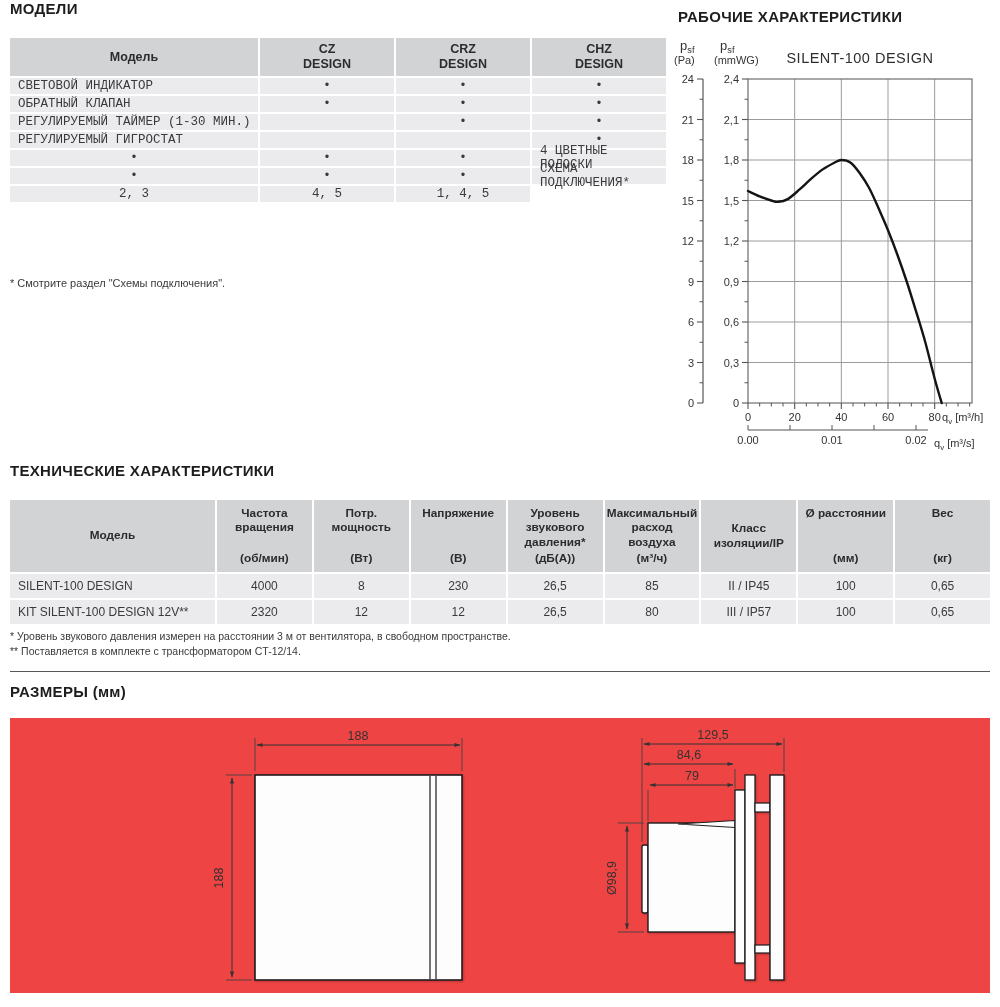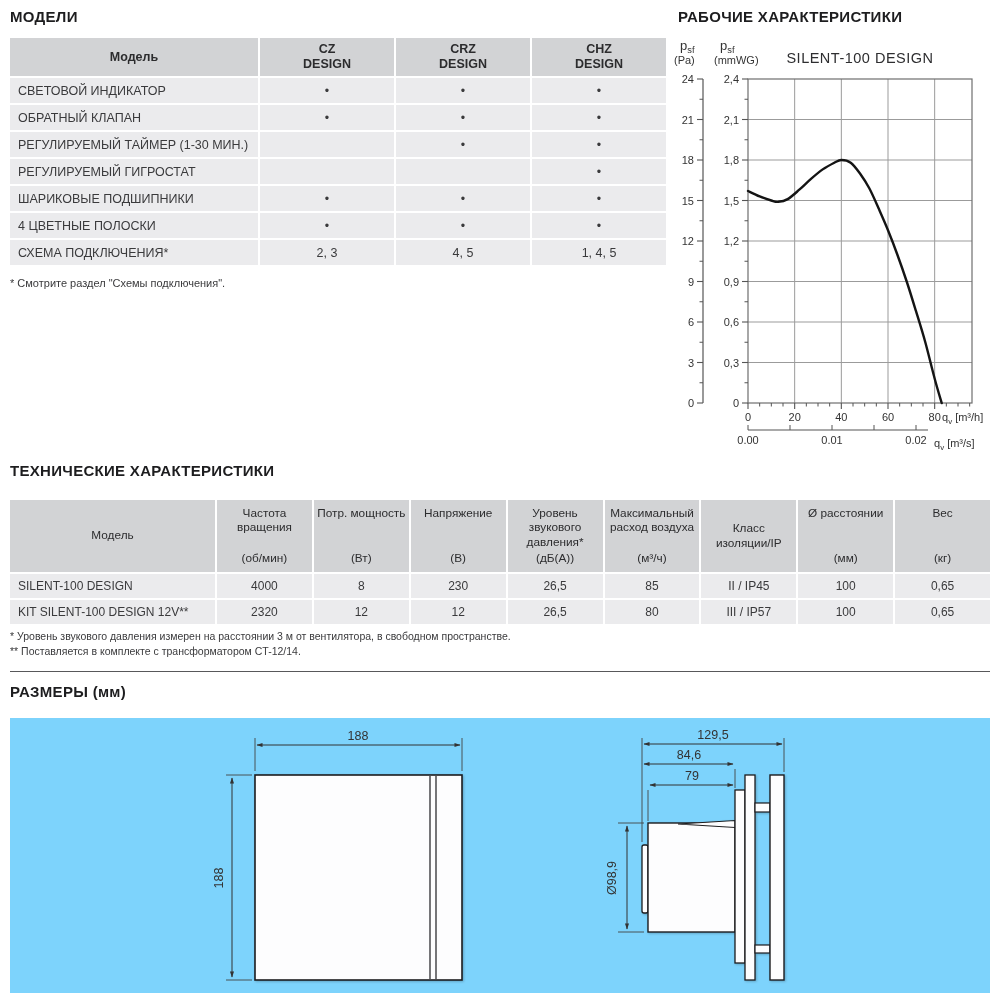--- a/index.html
+++ b/index.html
@@ -13,48 +13,48 @@
     letter-spacing:.3px;white-space:nowrap;
   }
   
   #models-table{
     position:absolute;left:10px;top:38px;width:656px;
     display:grid;grid-template-columns:248px 134px 134px 134px;gap:2px;
   }
   .mh{background:#d2d3d5;font-weight:bold;font-size:12.5px;color:#2c2c2e;
       height:38px;display:flex;align-items:center;justify-content:center;
       text-align:center;line-height:1.2;}
-  .mc{background:#ebebed;height:25px;display:flex;align-items:center;
-      font-size:12.5px;color:#3a3a3c;}
+  .mc{background:#ebebed;height:16px;display:flex;align-items:center;
+      font-size:12.5px;color:#3a3a3c;font-family:Liberation Mono, monospace;}
   .mc.lbl{padding-left:8px;}
   .mc.val{justify-content:center;}
   .footnote{position:absolute;font-size:11px;color:#3a3a3c;line-height:1.45;}
   
   #tech-table{
     position:absolute;left:10px;top:500px;width:980px;
     display:grid;grid-template-columns:205px repeat(8,1fr);gap:2px;
   }
   .th{background:#d2d3d5;height:72px;display:flex;flex-direction:column;
       justify-content:space-between;align-items:center;text-align:center;
-      font-weight:normal;font-size:11.8px;color:#2c2c2e;line-height:1.22;
+      font-weight:bold;font-size:11.8px;color:#2c2c2e;line-height:1.22;
       padding:6px 2px 7px 2px;box-sizing:border-box;}
   .th.center{justify-content:center;}
   .td{background:#ebebed;height:24px;display:flex;align-items:center;
       justify-content:center;font-size:12px;color:#3a3a3c;}
   .td.lbl{justify-content:flex-start;padding-left:8px;}
   
   #divider{position:absolute;left:10px;top:671px;width:980px;height:1px;background:#58585a;}
-  #dims-panel{position:absolute;left:10px;top:718px;width:980px;height:275px;background:#7dd3fc;}
+  #dims-panel{position:absolute;left:10px;top:718px;width:980px;height:275px;background:#ef4444;}
   svg text{font-family:"Liberation Sans","DejaVu Sans",sans-serif;}
   .shadowed{filter:drop-shadow(1.2px 1.8px 1px rgba(0,0,0,0.22));}
 </style>
 </head>
 <body>
 
-<div class="sec-title" style="left:10px;top:8px">МОДЕЛИ</div>
+<div class="sec-title" style="left:10px;top:0">МОДЕЛИ</div>
 <div class="sec-title" style="left:678px;top:8px">РАБОЧИЕ ХАРАКТЕРИСТИКИ</div>
 <div class="sec-title" style="left:10px;top:462px">ТЕХНИЧЕСКИЕ ХАРАКТЕРИСТИКИ</div>
 <div class="sec-title" style="left:10px;top:683px">РАЗМЕРЫ (мм)</div>
 
 <div id="models-table">
     <div class="mh">Модель</div>
     <div class="mh">CZ<br>DESIGN</div>
     <div class="mh">CRZ<br>DESIGN</div>
     <div class="mh">CHZ<br>DESIGN</div>
     <div class="mc lbl">СВЕТОВОЙ ИНДИКАТОР</div>
@@ -66,21 +66,20 @@
     <div class="mc val">•</div>
     <div class="mc val">•</div>
     <div class="mc lbl">РЕГУЛИРУЕМЫЙ ТАЙМЕР (1-30 МИН.)</div>
     <div class="mc val"></div>
     <div class="mc val">•</div>
     <div class="mc val">•</div>
     <div class="mc lbl">РЕГУЛИРУЕМЫЙ ГИГРОСТАТ</div>
     <div class="mc val"></div>
     <div class="mc val"></div>
     <div class="mc val">•</div>
-    <div class="mc lbl">ШАРИКОВЫЕ ПОДШИПНИКИ</div>
     <div class="mc val">•</div>
     <div class="mc val">•</div>
     <div class="mc val">•</div>
     <div class="mc lbl">4 ЦВЕТНЫЕ ПОЛОСКИ</div>
     <div class="mc val">•</div>
     <div class="mc val">•</div>
     <div class="mc val">•</div>
     <div class="mc lbl">СХЕМА ПОДКЛЮЧЕНИЯ*</div>
     <div class="mc val">2, 3</div>
     <div class="mc val">4, 5</div>

